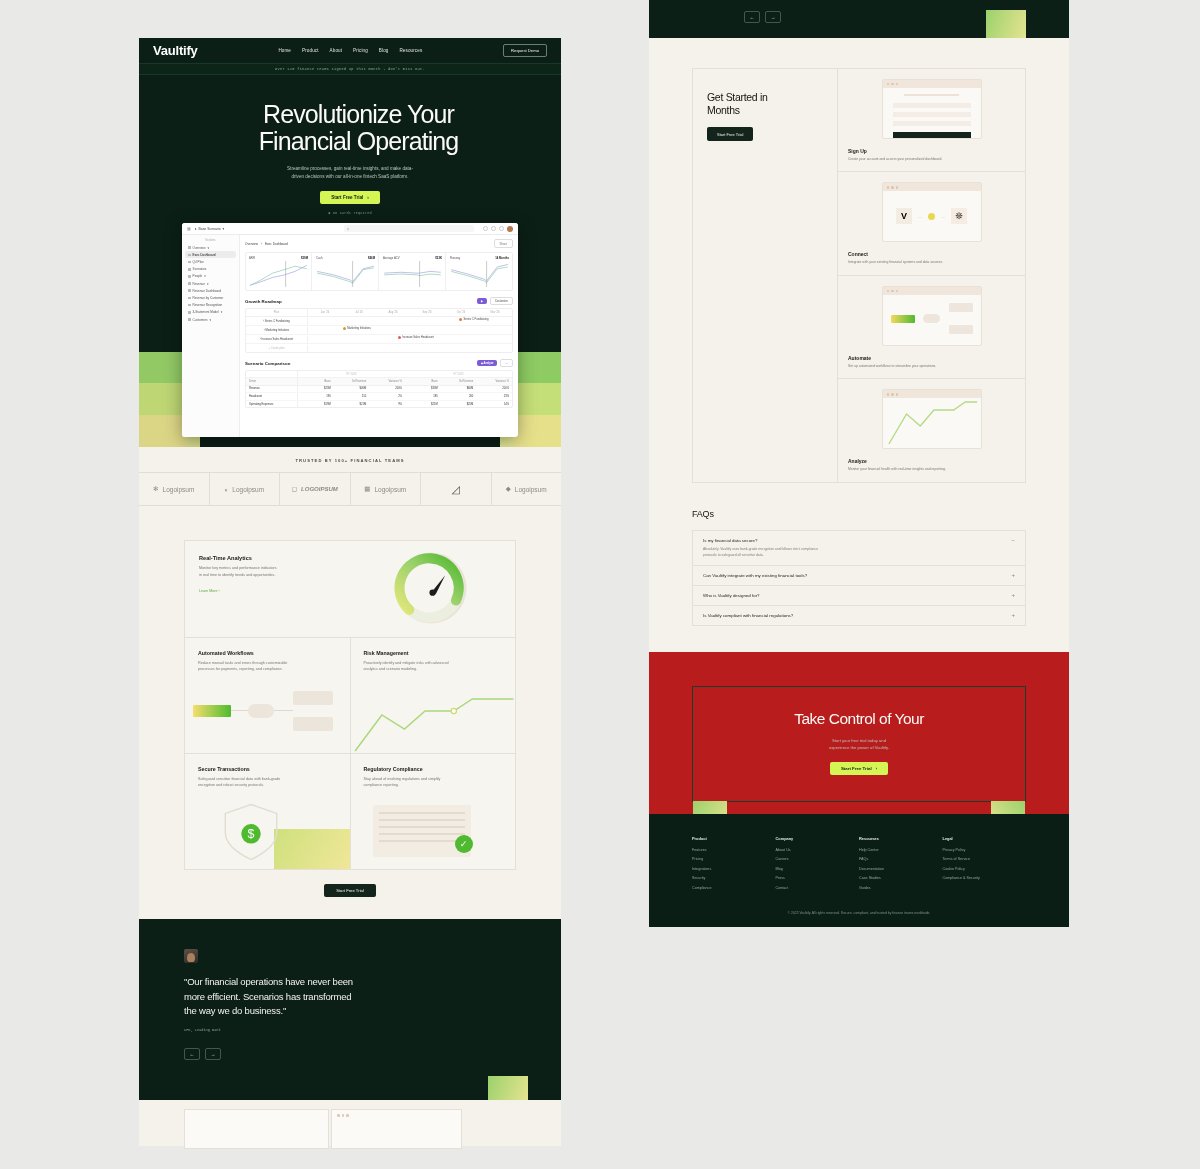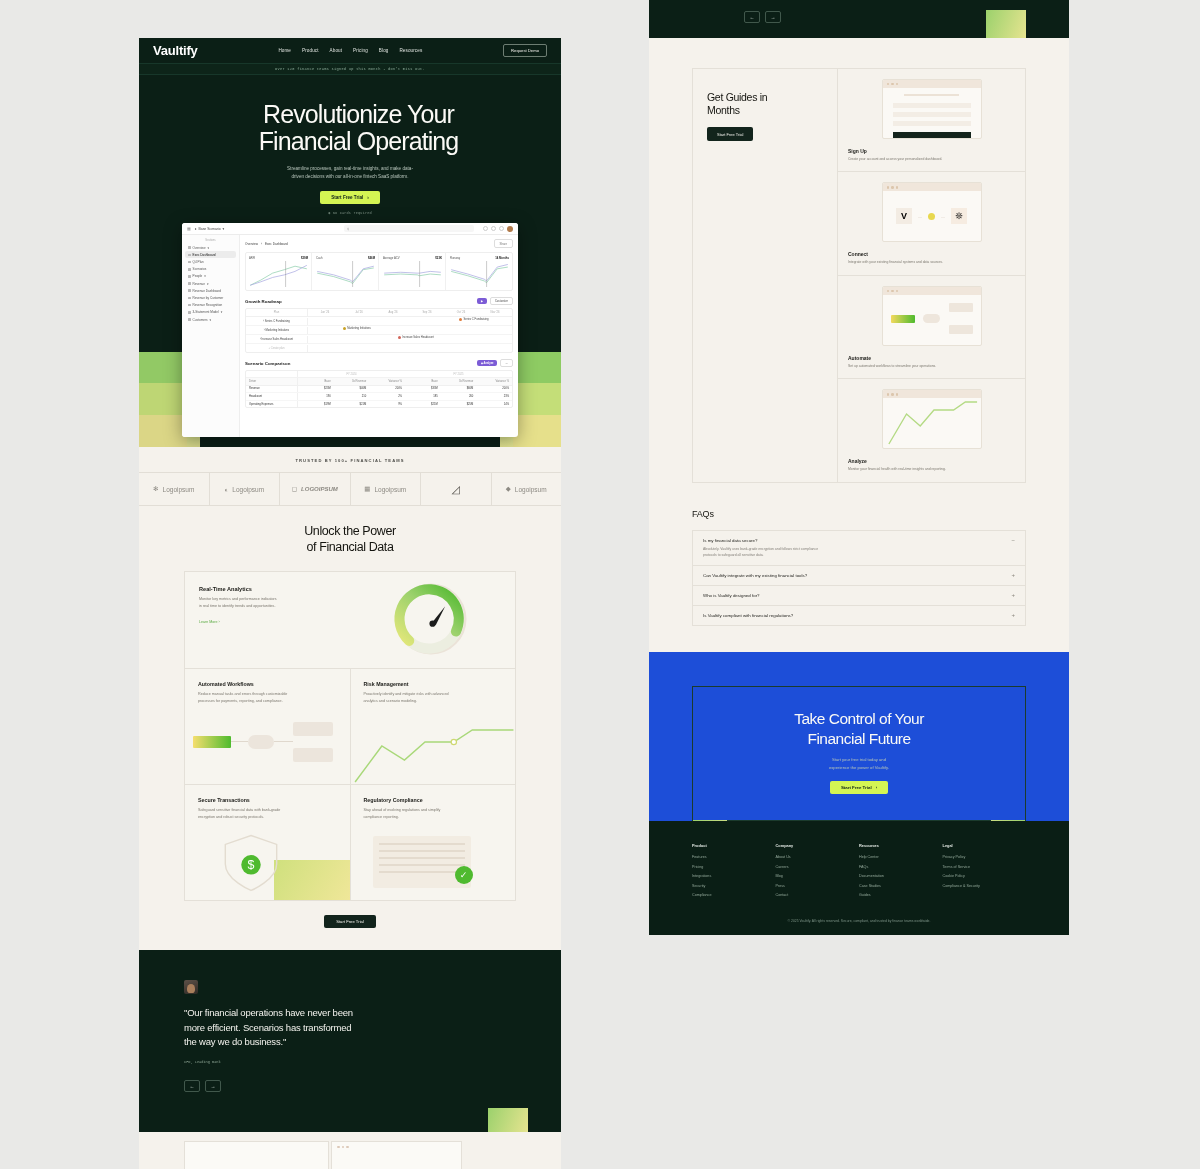--- a/index.html
+++ b/index.html
@@ -175,21 +175,21 @@
   .faq-sec { background:#f5f2ec; padding:26px 43px 26px;}
   .faq-sec h2 { font-size:9px; font-weight:500; color:#14140f; margin-bottom:11px; letter-spacing:-.2px;}
   .faq-box { border:1px solid #e4e0d8; }
   .faq-i { border-bottom:1px solid #e4e0d8; padding:7px 10px;}
   .faq-i:last-child{ border-bottom:none; }
   .faq-q { display:flex; align-items:flex-start; font-size:4.4px; color:#1d1d19;}
   .faq-q .sign { margin-left:auto; font-size:6px; color:#8b877e; line-height:.8;}
   .faq-a { font-size:3.4px; line-height:1.7; color:#85817a; margin-top:4px; max-width:185px;}
 
   
-  .cta { background:#1d4ed8; padding:34px 43px 0; position:relative; overflow:hidden;}
+  .cta { background:#b91c1c; padding:34px 43px 12px; position:relative; overflow:hidden;}
   .cta-in { border:1px solid #1b3b2c; padding:22px 0 26px; text-align:center; position:relative;}
   .cta h2 { font-size:15.5px; line-height:1.25; font-weight:500; color:#fbfaf6; letter-spacing:-.5px;}
   .cta p { font-size:4.2px; line-height:1.8; color:#b4c3b8; margin-top:8px;}
   .cta .btn-lime { margin-top:10px; font-size:4.4px; }
   .cta .dl { position:absolute; left:0; bottom:-26px; width:34px; height:26px;
     background:linear-gradient(130deg,#9bd16c,#e6e490);}
   .cta .dr { position:absolute; right:0; bottom:-26px; width:34px; height:26px;
     background:linear-gradient(230deg,#9bd16c,#e6e490);}
   .foot { background:#0a1e15; padding:22px 43px 0; display:flex;}
   .fcol { flex:1; }
@@ -479,24 +479,20 @@
           <span style="font-size:11px;color:#55524c;">◿</span>
         </div>
       <div class="logo-cell">
           <span>◆</span>
           <span>Logoipsum</span>
         </div>
     </div>
   </div>
 
   <div class="feat-wrap">
-    <div class="feat-title">
-      <div>Unlock the Power</div>
-      <div>of Financial Data</div>
-    </div>
     <div class="grid">
       <div class="g-top">
         <div class="g-txt">
           <h3>Real-Time Analytics</h3>
           <p>
             <span>Monitor key metrics and performance indicators</span><br>
             <span>in real time to identify trends and opportunities.</span>
           </p>
           <a class="learn">
             <span>Learn More</span>
@@ -602,21 +598,21 @@
       <div class="arw">←</div>
       <div class="arw">→</div>
     </div>
     <div class="corner"></div>
   </div>
 
   <div class="r-cream">
     <div class="steps">
       <div class="steps-l">
         <h2>
-          <div>Get Guides in</div>
+          <div>Get Started in</div>
           <div>Months</div>
         </h2>
         <div class="btn-dark2">Start Free Trial</div>
       </div>
       <div class="steps-r">
         <div class="step">
           <div class="mock">
             <div class="mock-bar">
                 <i></i>
                 <i></i>
@@ -717,21 +713,20 @@
           <span class="sign">+</span>
         </div>
       </div>
     </div>
   </div>
 
   <div class="cta">
     <div class="cta-in">
       <h2>
         <div>Take Control of Your</div>
-        <div>Financial Future</div>
       </h2>
       <p>
         <span>Start your free trial today and</span><br>
         <span>experience the power of Vaultify.</span>
       </p>
       <div class="btn-lime">
         <span>Start Free Trial</span>
         <span>›</span>
       </div>
       <div class="dl"></div>

